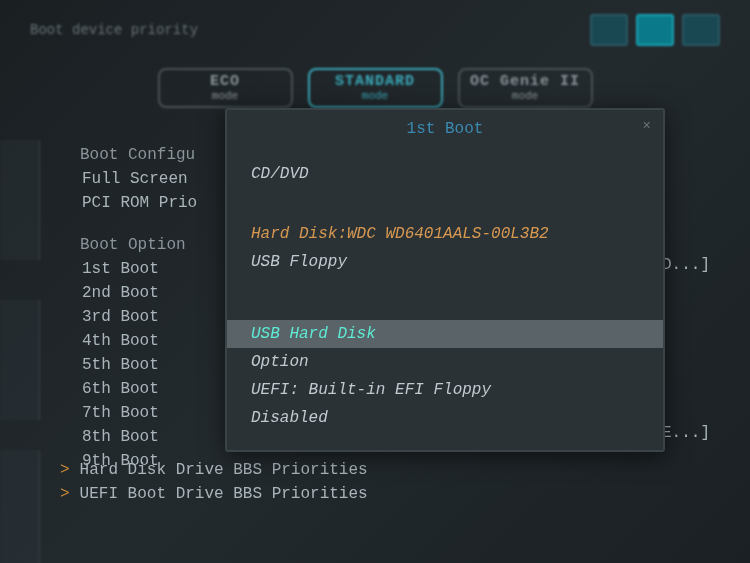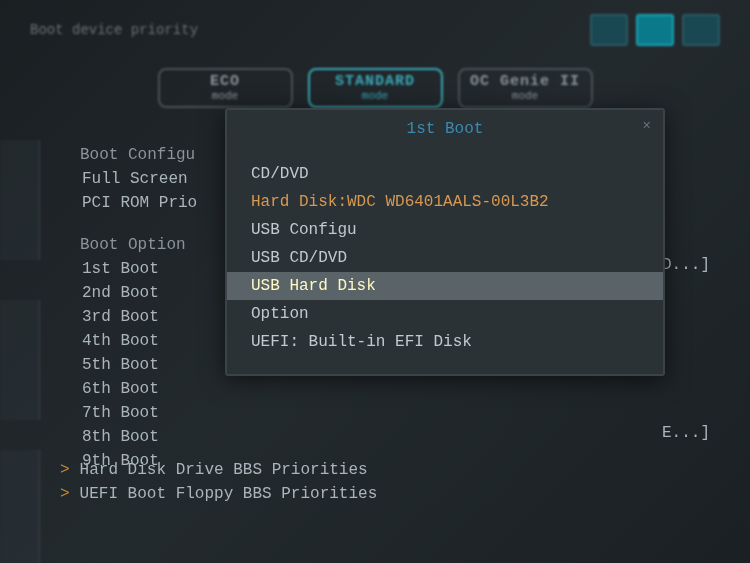--- a/index.html
+++ b/index.html
@@ -138,34 +138,37 @@
     .dialog-close {
       position: absolute;
       right: 12px;
       top: 8px;
       color: #6a7478;
       font-size: 14px;
       cursor: pointer;
     }
     .dialog-list {
       padding: 14px 0 18px;
+      font-style: italic;
     }
     .dialog-item {
       padding: 2px 24px;
       font-size: 16px;
       color: #c0cad0;
       line-height: 1.5;
       cursor: pointer;
     }
     .dialog-item.current {
       color: #d89850;
+      margin-top: 32px;
     }
     .dialog-item.highlighted {
       background: #5a6468;
-      color: #fef9c3;
+      color: #5eead4;
+      margin-top: 44px;
     }
   </style>
 </head>
 <body>
 
 <div class="top-header">
   <div class="top-header-left">Boot device priority</div>
   <div class="top-icons">
     <div class="top-icon"></div>
     <div class="top-icon active"></div>
@@ -211,31 +214,31 @@
   <div class="bg-value-col" style="top:286px">E...]</div>
 </div>
 
 <div class="bbs-links">
   <div class="bbs-link">
     <span class="bbs-chevron">&gt;</span>
     <span class="bbs-text">Hard Disk Drive BBS Priorities</span>
   </div>
   <div class="bbs-link">
     <span class="bbs-chevron">&gt;</span>
-    <span class="bbs-text">UEFI Boot Floppy BBS Priorities</span>
+    <span class="bbs-text">UEFI Boot Drive BBS Priorities</span>
   </div>
 </div>
 
 <div class="dialog">
   <div class="dialog-title">
     <span>1st Boot</span>
     <span class="dialog-close">×</span>
   </div>
   <div class="dialog-list">
     <div class="dialog-item">CD/DVD</div>
     <div class="dialog-item current">Hard Disk:WDC WD6401AALS-00L3B2</div>
-    <div class="dialog-item">USB Configu</div>
-    <div class="dialog-item">USB CD/DVD</div>
+    <div class="dialog-item">USB Floppy</div>
     <div class="dialog-item highlighted">USB Hard Disk</div>
     <div class="dialog-item">Option</div>
-    <div class="dialog-item">UEFI: Built-in EFI Disk</div>
+    <div class="dialog-item">UEFI: Built-in EFI Floppy</div>
+    <div class="dialog-item">Disabled</div>
   </div>
 </div>
 
 </body></html>

